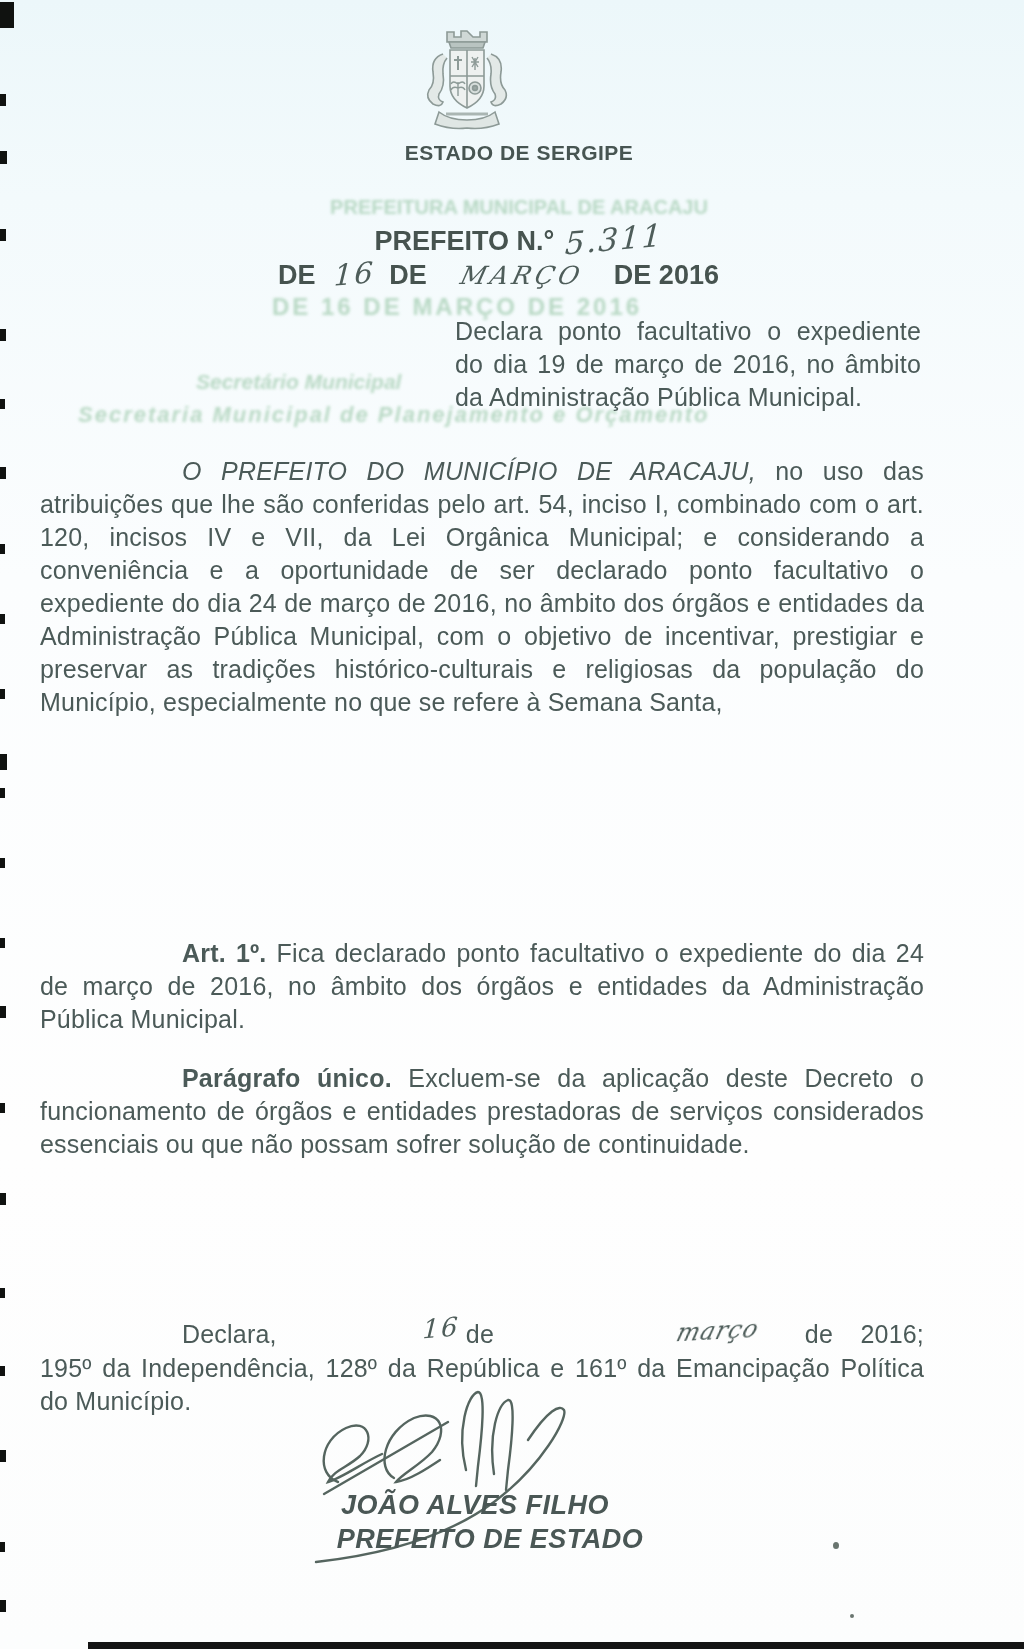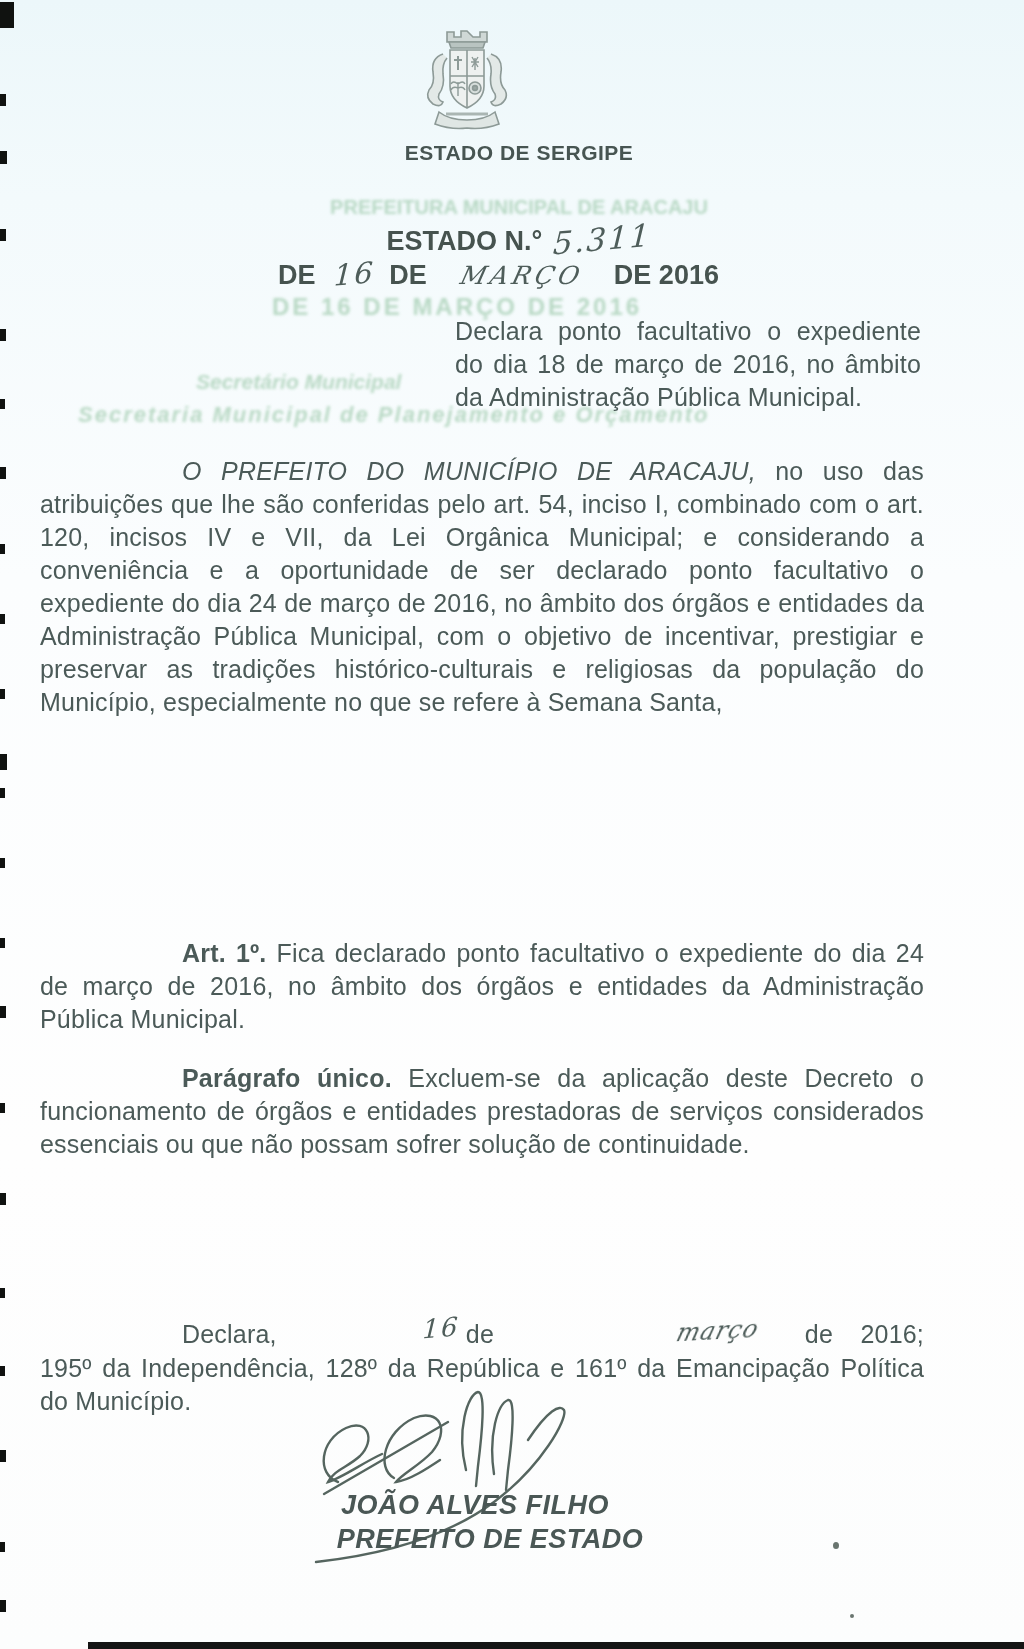--- a/index.html
+++ b/index.html
@@ -58,33 +58,33 @@
   </div>
 
   <div class="abs centered hdr" style="top:141px;">ESTADO DE SERGIPE</div>
 
   <div class="abs centered ghost" style="top:196px;font-size:20px;">PREFEITURA MUNICIPAL DE ARACAJU</div>
   <div class="abs ghost" style="left:272px;top:293px;font-size:24px;letter-spacing:3px;">DE 16 DE MARÇO DE 2016</div>
   <div class="abs ghost" style="left:196px;top:370px;font-size:21px;font-style:italic;">Secretário Municipal</div>
   <div class="abs ghost" style="left:78px;top:402px;font-size:22px;font-style:italic;letter-spacing:2px;">Secretaria Municipal de Planejamento e Orçamento</div>
 
   <div class="abs" style="left:0;top:221px;width:100%;text-align:center;">
-    <span class="title-row">ESTADO N.°</span>
+    <span class="title-row">PREFEITO N.°</span>
     <span class="hand hand-num" style="margin-left:6px;">5.311</span>
   </div>
 
   <div class="abs" style="left:278px;top:257px;white-space:nowrap;">
     <span class="title-row">DE</span>
     <span class="hand hand-num" style="margin:0 10px 0 14px;font-size:29px;">16</span>
     <span class="title-row">DE</span>
     <span class="hand hand-month" style="margin:0 26px 0 30px;">MARÇO</span>
     <span class="title-row">DE 2016</span>
   </div>
 
-  <div class="abs body-par" style="left:455px;top:315px;width:466px;">Declara ponto facultativo o expediente do dia 18 de março de 2016, no âmbito da Administração Pública Municipal.</div>
+  <div class="abs body-par" style="left:455px;top:315px;width:466px;">Declara ponto facultativo o expediente do dia 19 de março de 2016, no âmbito da Administração Pública Municipal.</div>
 
   <p class="abs body-par indent" style="left:40px;top:455px;width:884px;margin:0;"><span class="bi">O PREFEITO DO MUNICÍPIO DE ARACAJU,</span><span> no uso das atribuições que lhe são conferidas pelo art. 54, inciso I, combinado com o art. 120, incisos IV e VII, da Lei Orgânica Municipal; e considerando a conveniência e a oportunidade de ser declarado ponto facultativo o expediente do dia 24 de março de 2016, no âmbito dos órgãos e entidades da Administração Pública Municipal, com o objetivo de incentivar, prestigiar e preservar as tradições histórico-culturais e religiosas da população do Município, especialmente no que se refere à Semana Santa,</span></p>
 
 
   <p class="abs body-par indent" style="left:40px;top:937px;width:884px;margin:0;"><span class="b">Art. 1º.</span><span> Fica declarado ponto facultativo o expediente do dia 24 de março de 2016, no âmbito dos órgãos e entidades da Administração Pública Municipal.</span></p>
 
   <p class="abs body-par indent" style="left:40px;top:1062px;width:884px;margin:0;"><span class="b">Parágrafo único.</span><span> Excluem-se da aplicação deste Decreto o funcionamento de órgãos e entidades prestadoras de serviços considerados essenciais ou que não possam sofrer solução de continuidade.</span></p>
 
 
   <p class="abs body-par indent" style="left:40px;top:1318px;width:884px;margin:0;"><span>Declara,</span><span class="hand hand-num" style="font-size:26px;margin:0 6px 0 4px;">16</span><span>de</span> <span class="hand hand-scrawl" style="margin:0 46px 0 14px;">março</span><span>de 2016; 195º da Independência, 128º da República e 161º da Emancipação Política do Município.</span></p>

